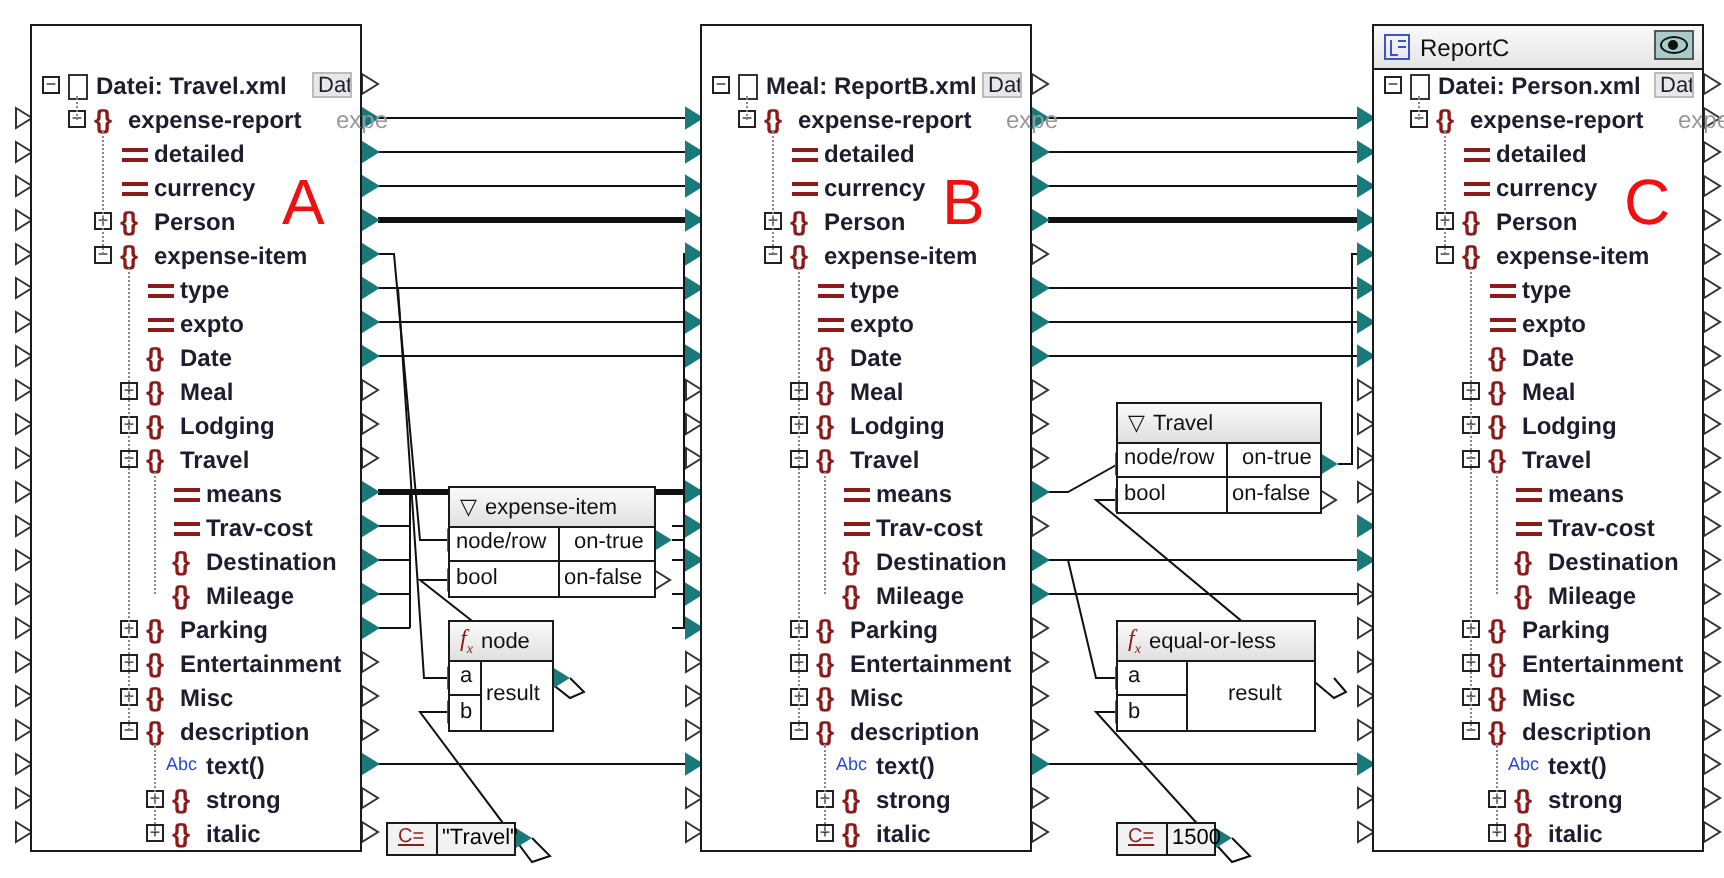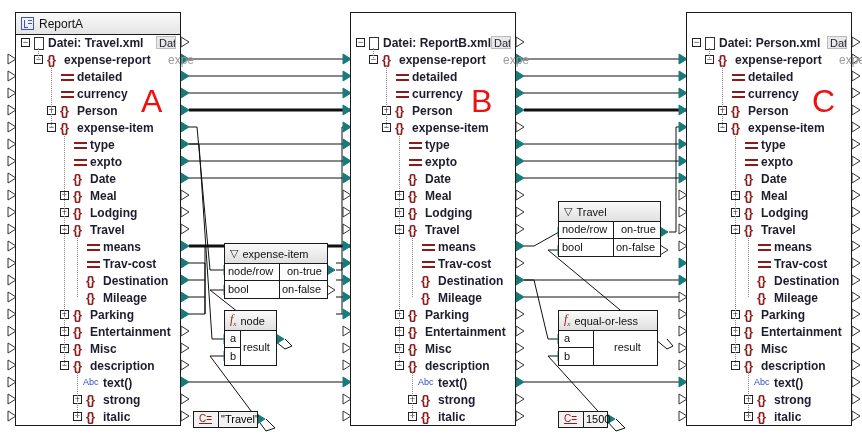--- a/index.html
+++ b/index.html
@@ -218,24 +218,20 @@
     <polygon points="276,334 284,339 276,344" fill="#1a7a7a" stroke="#1a7a7a" stroke-width="1"></polygon>
     <polygon points="257,414 265,419 257,424" fill="#1a7a7a" stroke="#1a7a7a" stroke-width="1"></polygon>
     <polygon points="660,227 668,232 660,237" fill="#1a7a7a" stroke="#1a7a7a" stroke-width="1"></polygon>
     <polygon points="649,334 657,339 649,344" fill="#1a7a7a" stroke="#1a7a7a" stroke-width="1"></polygon>
     <polygon points="607,414 615,419 607,424" fill="#1a7a7a" stroke="#1a7a7a" stroke-width="1"></polygon>
     <polygon points="327,285 335,290 327,295" fill="#fff" stroke="#333" stroke-width="1"></polygon>
     <polygon points="660,245 668,250 660,255" fill="#fff" stroke="#333" stroke-width="1"></polygon>
   </svg>
 
 <div class="comp" id="compA" style="left:15px;top:12px;width:166px;height:414px;">
-    <div class="comp-head">
-      <span class="ticon"></span>
-      <span>ReportA</span>
-    </div>
     <div class="row" style="top: 22px;">
       <span class="exp" style="left:5px;">−</span>
       <span class="dicon" style="left:18px;"></span>
       <span class="lbl" style="left:32px;">Datei: Travel.xml</span>
       <span class="dat" style="left:140px;width:20px;">Dat</span>
     </div>
     <div class="row" style="top: 39px;">
       <span class="exp" style="left:18px;">−</span>
       <span class="eicon" style="left:31px;">{}</span>
       <span class="lbl" style="left:48px;">expense-report</span>
@@ -335,21 +331,21 @@
       <span class="exp" style="left:57px;">+</span>
       <span class="eicon" style="left:70px;">{}</span>
       <span class="lbl" style="left:87px;">italic</span>
     </div>
     <span class="big" style="left: 125px; top: 70px;">A</span>
   </div>
 <div class="comp" id="compB" style="left:350px;top:12px;width:166px;height:414px;">
     <div class="row" style="top: 22px;">
       <span class="exp" style="left:5px;">−</span>
       <span class="dicon" style="left:18px;"></span>
-      <span class="lbl" style="left:32px;">Datei: ReportB.xml</span>
+      <span class="lbl" style="left:32px;">Meal: ReportB.xml</span>
       <span class="dat" style="left:140px;width:20px;">Dat</span>
     </div>
     <div class="row" style="top: 39px;">
       <span class="exp" style="left:18px;">−</span>
       <span class="eicon" style="left:31px;">{}</span>
       <span class="lbl" style="left:48px;">expense-report</span>
       <span class="lbl sub" style="left:148px;width:30px;overflow:hidden;">expe</span>
     </div>
     <div class="row" style="top: 56px;">
       <span class="aicon" style="left:45px;"></span>
@@ -442,20 +438,29 @@
       <span class="lbl" style="left:87px;">strong</span>
     </div>
     <div class="row" style="top: 396px;">
       <span class="exp" style="left:57px;">+</span>
       <span class="eicon" style="left:70px;">{}</span>
       <span class="lbl" style="left:87px;">italic</span>
     </div>
     <span class="big" style="left: 120px; top: 70px;">B</span>
   </div>
 <div class="comp" id="compC" style="left:686px;top:12px;width:166px;height:414px;">
+    <div class="comp-head">
+      <span class="ticon"></span>
+      <span>ReportC</span>
+      <div class="hbtn" style="right: 4px; background: rgb(169, 204, 203);">
+        <span style="display:inline-block;width:12px;height:7px;border:1.5px solid #111;border-radius:50%;position:relative;">
+          <span style="position:absolute;left:3px;top:1px;width:5px;height:5px;border-radius:50%;background:#111;"></span>
+        </span>
+      </div>
+    </div>
     <div class="row" style="top: 22px;">
       <span class="exp" style="left:5px;">−</span>
       <span class="dicon" style="left:18px;"></span>
       <span class="lbl" style="left:32px;">Datei: Person.xml</span>
       <span class="dat" style="left:140px;width:20px;">Dat</span>
     </div>
     <div class="row" style="top: 39px;">
       <span class="exp" style="left:18px;">−</span>
       <span class="eicon" style="left:31px;">{}</span>
       <span class="lbl" style="left:48px;">expense-report</span>

